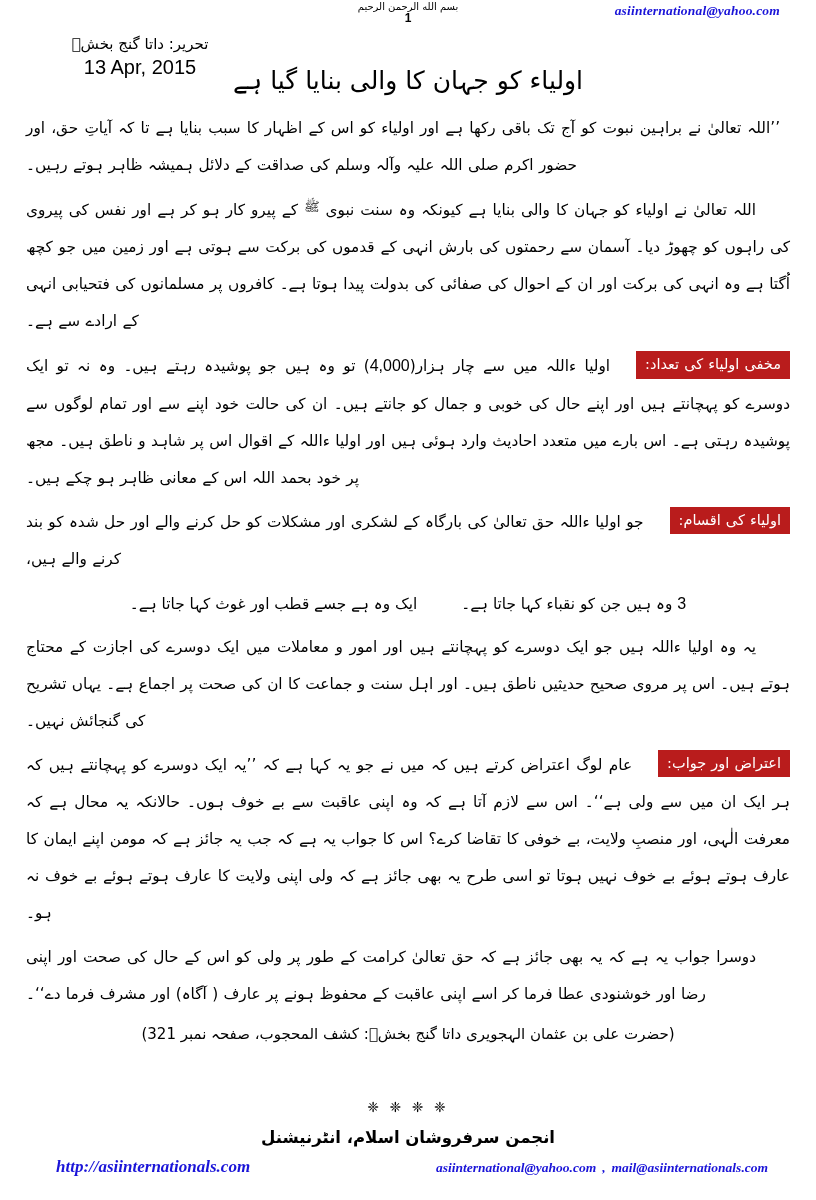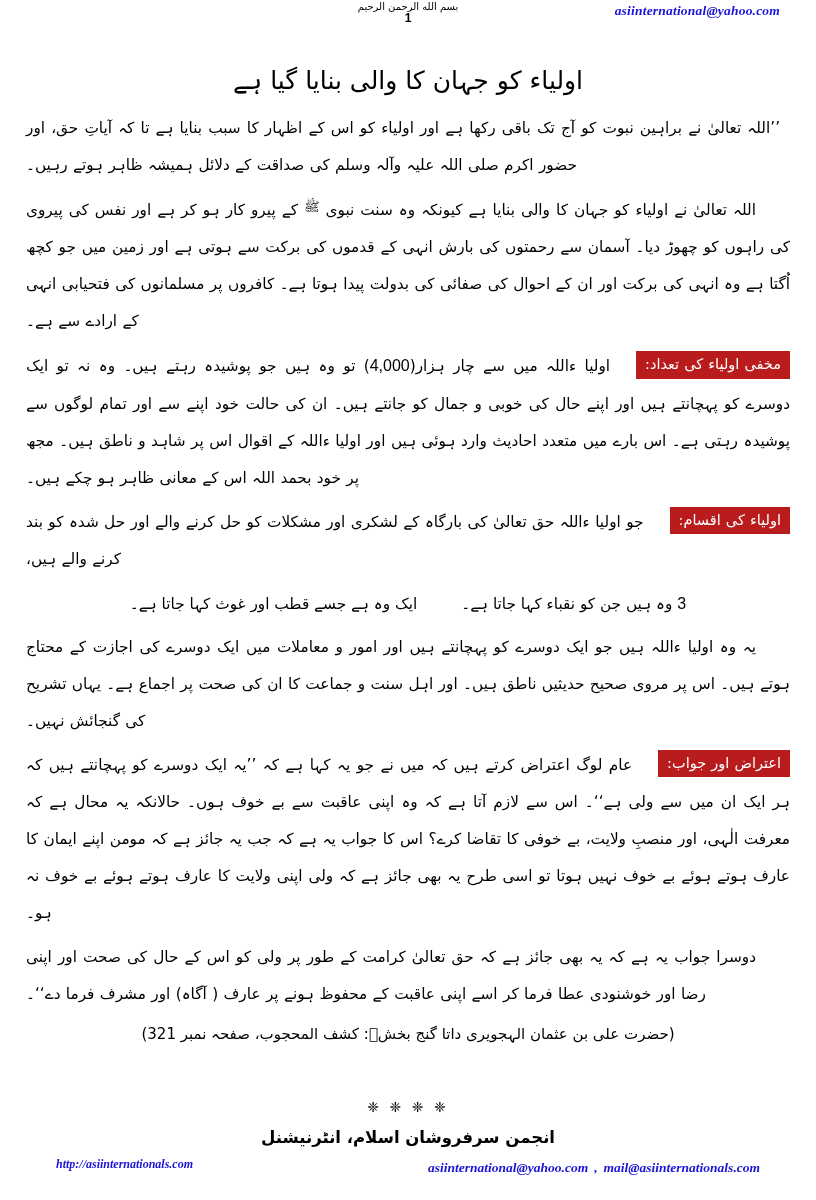--- a/index.html
+++ b/index.html
@@ -194,61 +194,65 @@
     margin-top: 9px;
   }
   .footer-links {
     position: relative;
     height: 26px;
     margin-top: 9px;
   }
   .footer-emails {
     position: absolute;
     top: 0;
-    right: 30px;
+    right: 22px;
     color: #1a14d8;
     font-family: "Liberation Serif", "DejaVu Serif", serif;
     font-style: italic;
     font-weight: bold;
     font-size: 13.5px;
     direction: ltr;
     unicode-bidi: isolate;
     white-space: nowrap;
   }
   .footer-emails .sep {
     padding: 0 6px;
   }
   .footer-url {
     position: absolute;
     top: -3px;
     left: 30px;
     color: #1a14d8;
     font-family: "Liberation Serif", "DejaVu Serif", serif;
     font-style: italic;
     font-weight: bold;
-    font-size: 12px;
+    font-size: 17px;
     direction: ltr;
     unicode-bidi: isolate;
     white-space: nowrap;
   }
 </style>
 </head>
 <body>
 
 <div class="page">
 
   <div class="header-top">
     <div class="header-email">asiinternational@yahoo.com</div>
     <div class="bismillah-wrap">
       <div class="bismillah">بسم الله الرحمن الرحيم</div>
       <div class="page-number">1</div>
     </div>
   </div>
 
   <div class="title-row">
+    <div class="byline-block">
+      <div class="byline">تحریر: داتا گنج بخشؒ</div>
+      <div class="date">13 Apr, 2015</div>
+    </div>
     <h1 class="doc-title">اولیاء کو جہان کا والی بنایا گیا ہے</h1>
   </div>
 
   <div class="body-area">
 
     <p class="para quote-open">’’اللہ تعالیٰ نے براہین نبوت کو آج تک باقی رکھا ہے اور اولیاء کو اس کے اظہار کا سبب بنایا ہے تا کہ آیاتِ حق، اور حضور اکرم صلی اللہ علیہ وآلہ وسلم کی صداقت کے دلائل ہمیشہ ظاہر ہوتے رہیں۔</p>
 
     <p class="para indent">
       <span>اللہ تعالیٰ نے اولیاء کو جہان کا والی بنایا ہے کیونکہ وہ سنت نبوی </span><span class="sup-sws">ﷺ</span><span> کے پیرو کار ہو کر ہے اور نفس کی پیروی کی راہوں کو چھوڑ دیا۔ آسمان سے رحمتوں کی بارش انہی کے قدموں کی برکت سے ہوتی ہے اور زمین میں جو کچھ اُگتا ہے وہ انہی کی برکت اور ان کے احوال کی صفائی کی بدولت پیدا ہوتا ہے۔ کافروں پر مسلمانوں کی فتحیابی انہی کے ارادے سے ہے۔</span>
     </p>

